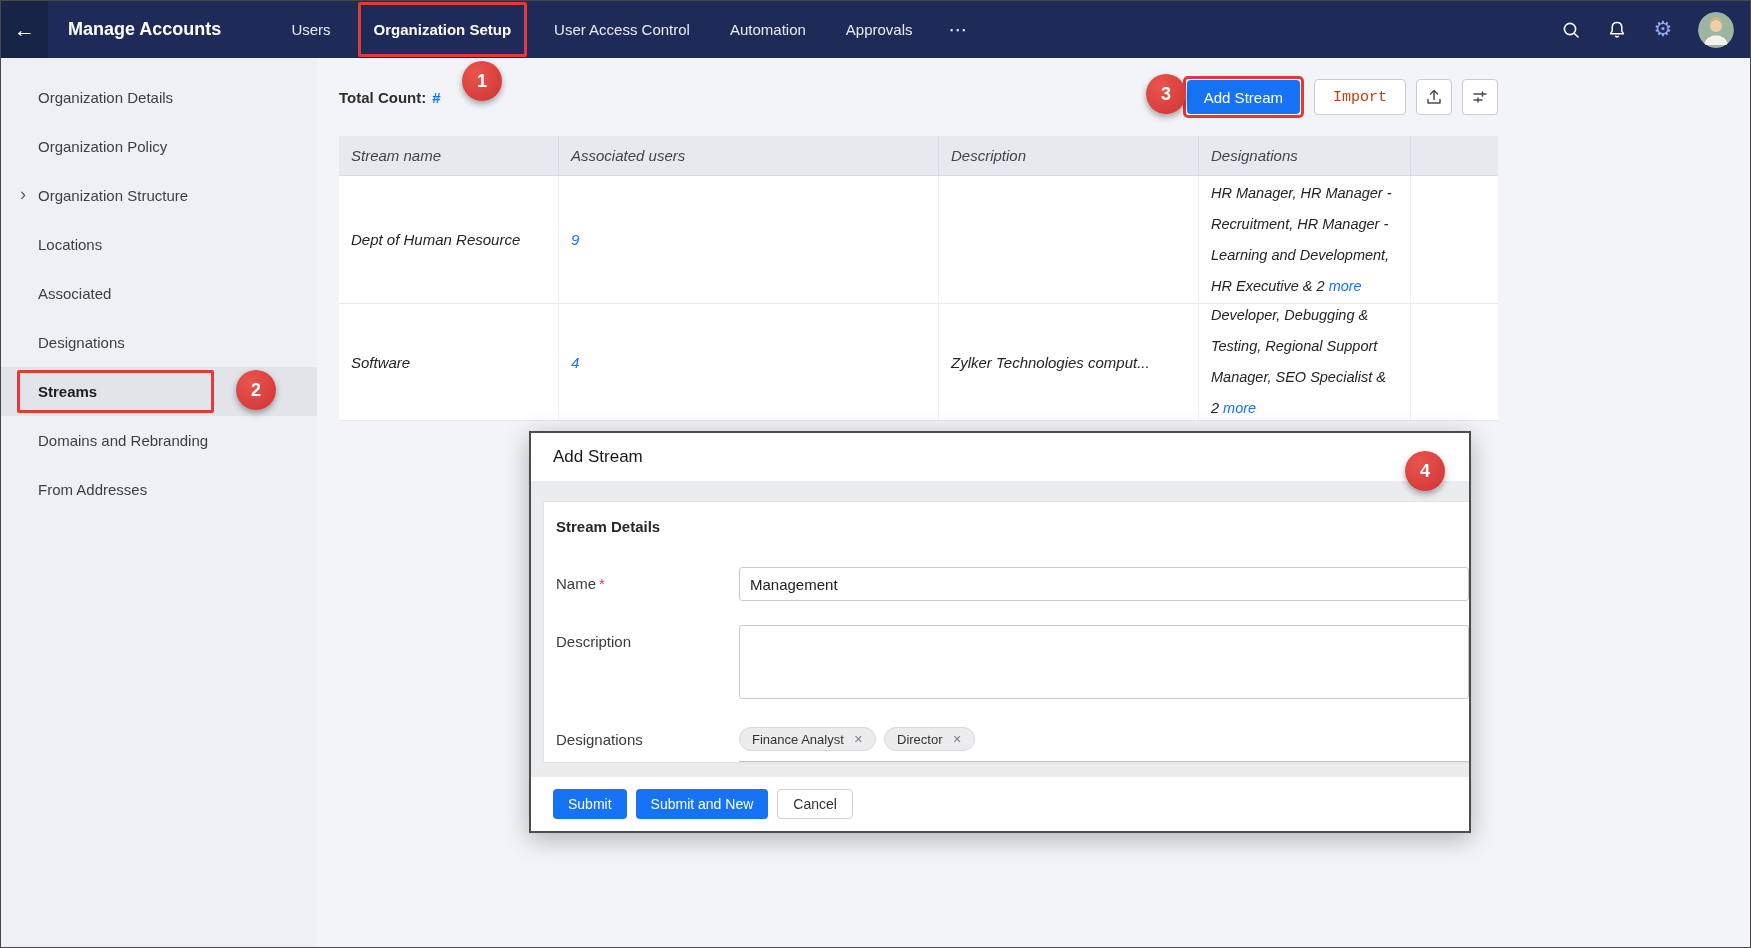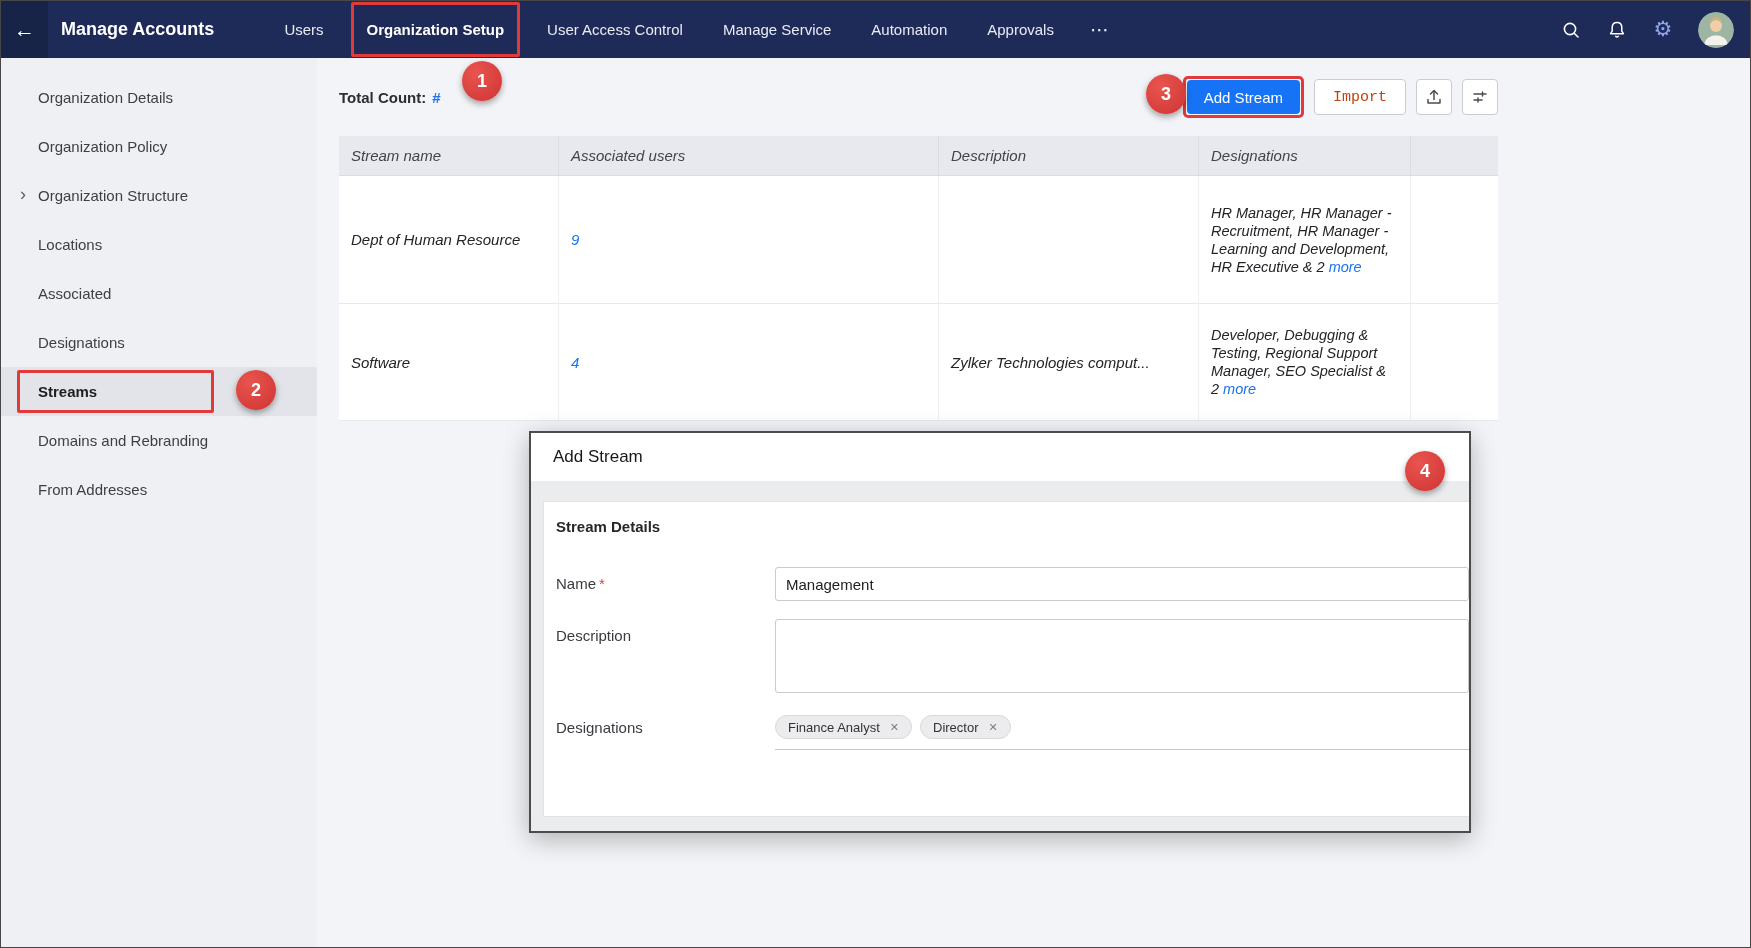--- a/index.html
+++ b/index.html
@@ -3,21 +3,21 @@
 <meta charset="utf-8">
 <style>
   * { margin:0; padding:0; box-sizing:border-box; }
   html,body { background:#fff; }
   body { font-family:"Liberation Sans","DejaVu Sans",sans-serif; }
   .page { position:relative; width:1751px; height:948px; border:1px solid #474747; background:#f2f4f7; overflow:hidden; }
 
   
   .navbar { position:absolute; top:0; left:0; right:0; height:57px; background:#1e2b58; display:flex; align-items:center; z-index:10; }
   .back-btn { width:47px; height:57px; background:#172347; color:#fff; font-size:21px; display:flex; align-items:center; justify-content:center; cursor:pointer; border:none; flex:none; }
-  .nav-title { color:#fff; font-size:18px; font-weight:700; margin-left:13px; white-space:nowrap; }
+  .nav-title { color:#fff; font-size:18px; font-weight:700; margin-left:20px; white-space:nowrap; }
   .nav-items { display:flex; align-items:center; margin-left:50px; height:100%; }
   .nav-item { color:#e9ecf5; font-size:15px; padding:0 20px; height:100%; display:flex; align-items:center; cursor:pointer; white-space:nowrap; }
   .nav-item.boxed { height:auto; border:3px solid #e03a3a; border-radius:2px; padding:16px 13px; margin:0 7px; font-weight:700; color:#fff; }
   .nav-more { color:#e9ecf5; font-size:19px; letter-spacing:2px; padding:0 16px; cursor:pointer; }
   .nav-right { margin-left:auto; display:flex; align-items:center; gap:24px; padding-right:16px; }
   .nav-icon { width:22px; height:22px; display:flex; align-items:center; justify-content:center; cursor:pointer; }
   .gear-glyph { font-size:21px; color:#8fa5ec; font-family:"DejaVu Sans",sans-serif; line-height:1; }
   .avatar { width:36px; height:36px; border-radius:50%; overflow:hidden; cursor:pointer; flex:none; }
 
   
@@ -42,31 +42,31 @@
   .table { margin-left:22px; width:1159px; background:#fff;font-style:italic; }
   .t-row { display:flex; }
   .t-head .t-cell { font-size:15px; color:#41444b; background:#e7e9ef; border-right:1px solid #d9dce3; border-bottom:1px solid #d9dce3; height:40px; display:flex; align-items:center; }
   .t-cell { padding:0 12px; }
   .c0{width:220px;} .c1{width:380px;} .c2{width:260px;} .c3{width:212px;} .c4{width:87px; border-right:none !important;}
   .t-body .t-cell { border-right:1px solid #eef0f3; border-bottom:1px solid #e7e8ec; display:flex; align-items:center; font-size:15px; color:#232428; background:#fff; }
   .row-h1 .t-cell { height:128px; }
   .row-h2 .t-cell { height:117px; }
   .cell-link { color:#1a73f0; cursor:pointer; text-decoration:none; }
   .desig-cell { padding:10px 12px !important; align-items:center; }
-  .desig { font-size:14.5px; line-height:18px; color:#232428; }
+  .desig { font-size:14.5px; line-height:31px; color:#232428; }
   .more-link { color:#1a73f0; cursor:pointer; margin-left:4px; }
 
   
   .modal { position:absolute; left:528px; top:430px; width:942px; height:402px; background:#fff; border:2px solid #4c4c4c; z-index:50; display:flex; flex-direction:column; box-shadow:0 6px 24px rgba(0,0,0,.28); }
   .modal-header { height:48px; flex:none; display:flex; align-items:center; padding:0 22px; background:#fff; }
   .modal-title { font-size:17px; color:#17181b; font-weight:500; }
   .modal-body { flex:1; background:#ebecee; padding:20px 0 14px 12px; overflow:hidden; }
   .card { background:#fff; border:1px solid #e2e3e6; border-right:none; height:100%; padding:16px 0 0 12px; }
   .card-title { font-size:15px; font-weight:700; color:#26272b; margin-bottom:32px; }
-  .field { display:flex; margin-bottom:18px;gap:36px; }
+  .field { display:flex; margin-bottom:24px; }
   .field-label { width:183px; flex:none; font-size:15px; color:#3a3b40; padding-top:8px; }
   .req { color:#e03a3a; margin-left:3px; }
   .field-control { flex:1; min-width:0; }
   .text-input { width:100%; height:34px; border:1px solid #c9cbd1; border-radius:3px; padding:0 10px; font-size:15px; color:#222; font-family:inherit; background:#fff; }
   .textarea { width:100%; height:74px; border:1px solid #c9cbd1; border-radius:3px; resize:none; font-family:inherit; font-size:15px; padding:8px 10px; background:#fff; display:block; }
   .chips-line { border-bottom:1px solid #c6c8cd; padding-bottom:10px; display:flex; gap:8px; margin-top:4px; }
   .chip { display:inline-flex; align-items:center; gap:10px; background:#ececee; border:1px solid #d7d8db; border-radius:12px; height:24px; padding:0 12px; font-size:13px; color:#333; }
   .chip-x { font-size:11px; color:#7c7d82; cursor:pointer; }
   .modal-footer { flex:none; height:54px; background:#fff; display:flex; align-items:center; gap:9px; padding-left:22px; }
   .btn-sm-primary { background:#1673f6; color:#fff; border:none; border-radius:4px; height:30px; padding:0 15px; font-size:14px; cursor:pointer; font-family:inherit; }
@@ -87,21 +87,20 @@
   <header class="navbar">
     <button class="back-btn">
       <span>←</span>
     </button>
     <span class="nav-title">Manage Accounts</span>
 
     <nav class="nav-items">
       <div class="nav-item">Users</div>
       <div class="nav-item boxed">Organization Setup</div>
       <div class="nav-item">User Access Control</div>
-      <div class="nav-item">Manage Service</div>
       <div class="nav-item">Automation</div>
       <div class="nav-item">Approvals</div>
       <div class="nav-more">⋯</div>
     </nav>
 
     <div class="nav-right">
       <span class="nav-icon">
         <svg width="20" height="20" viewBox="0 0 20 20">
             <circle cx="9" cy="9" r="5.6" fill="none" stroke="#fff" stroke-width="1.6"></circle>
             <line x1="13.2" y1="13.2" x2="17" y2="17" stroke="#fff" stroke-width="1.6" stroke-linecap="round"></line>
@@ -260,20 +259,25 @@
               <span class="chip">
                 <span>Director</span>
                 <span class="chip-x">✕</span>
               </span>
             </div>
           </div>
         </div>
       </div>
     </div>
 
+    <div class="modal-footer">
+      <button class="btn-sm-primary">Submit</button>
+      <button class="btn-sm-primary">Submit and New</button>
+      <button class="btn-sm-light">Cancel</button>
+    </div>
   </section>
 
   <div class="step-circle sc1">1</div>
   <div class="step-circle sc2">2</div>
   <div class="step-circle sc3">3</div>
   <div class="step-circle sc4">4</div>
 
 </div>
 
 </body></html>

